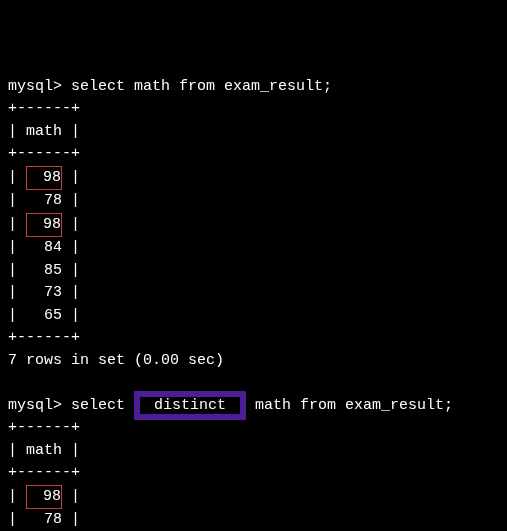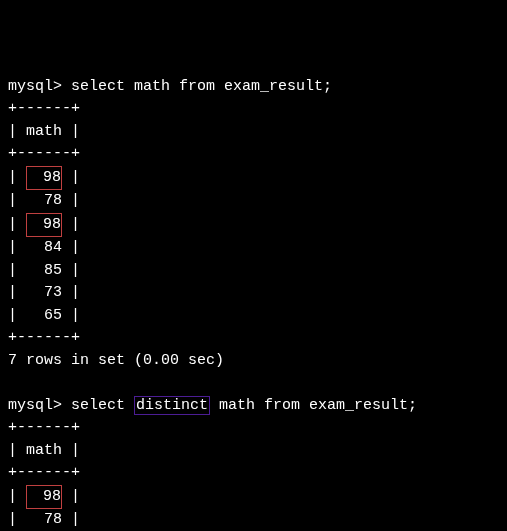--- a/index.html
+++ b/index.html
@@ -8,22 +8,22 @@
     background: #000;
     color: #fff;
     font-family: Consolas, "Courier New", monospace;
     font-size: 15px;
     line-height: 1.5;
     white-space: pre;
     width: 507px;
     box-sizing: border-box;
   }
   .prompt-line span.hl {
-    border: 1px solid #4c1d95;
-    padding: 0 1px;
+    border: 6px solid #4c1d95;
+    padding: 0 14px;
   }
   .val {
     display: inline-block;
     width: 4ch;
     text-align: right;
   }
   .val.hl {
     border: 1px solid #c04040;
     width: 4ch;
     text-align: right;

